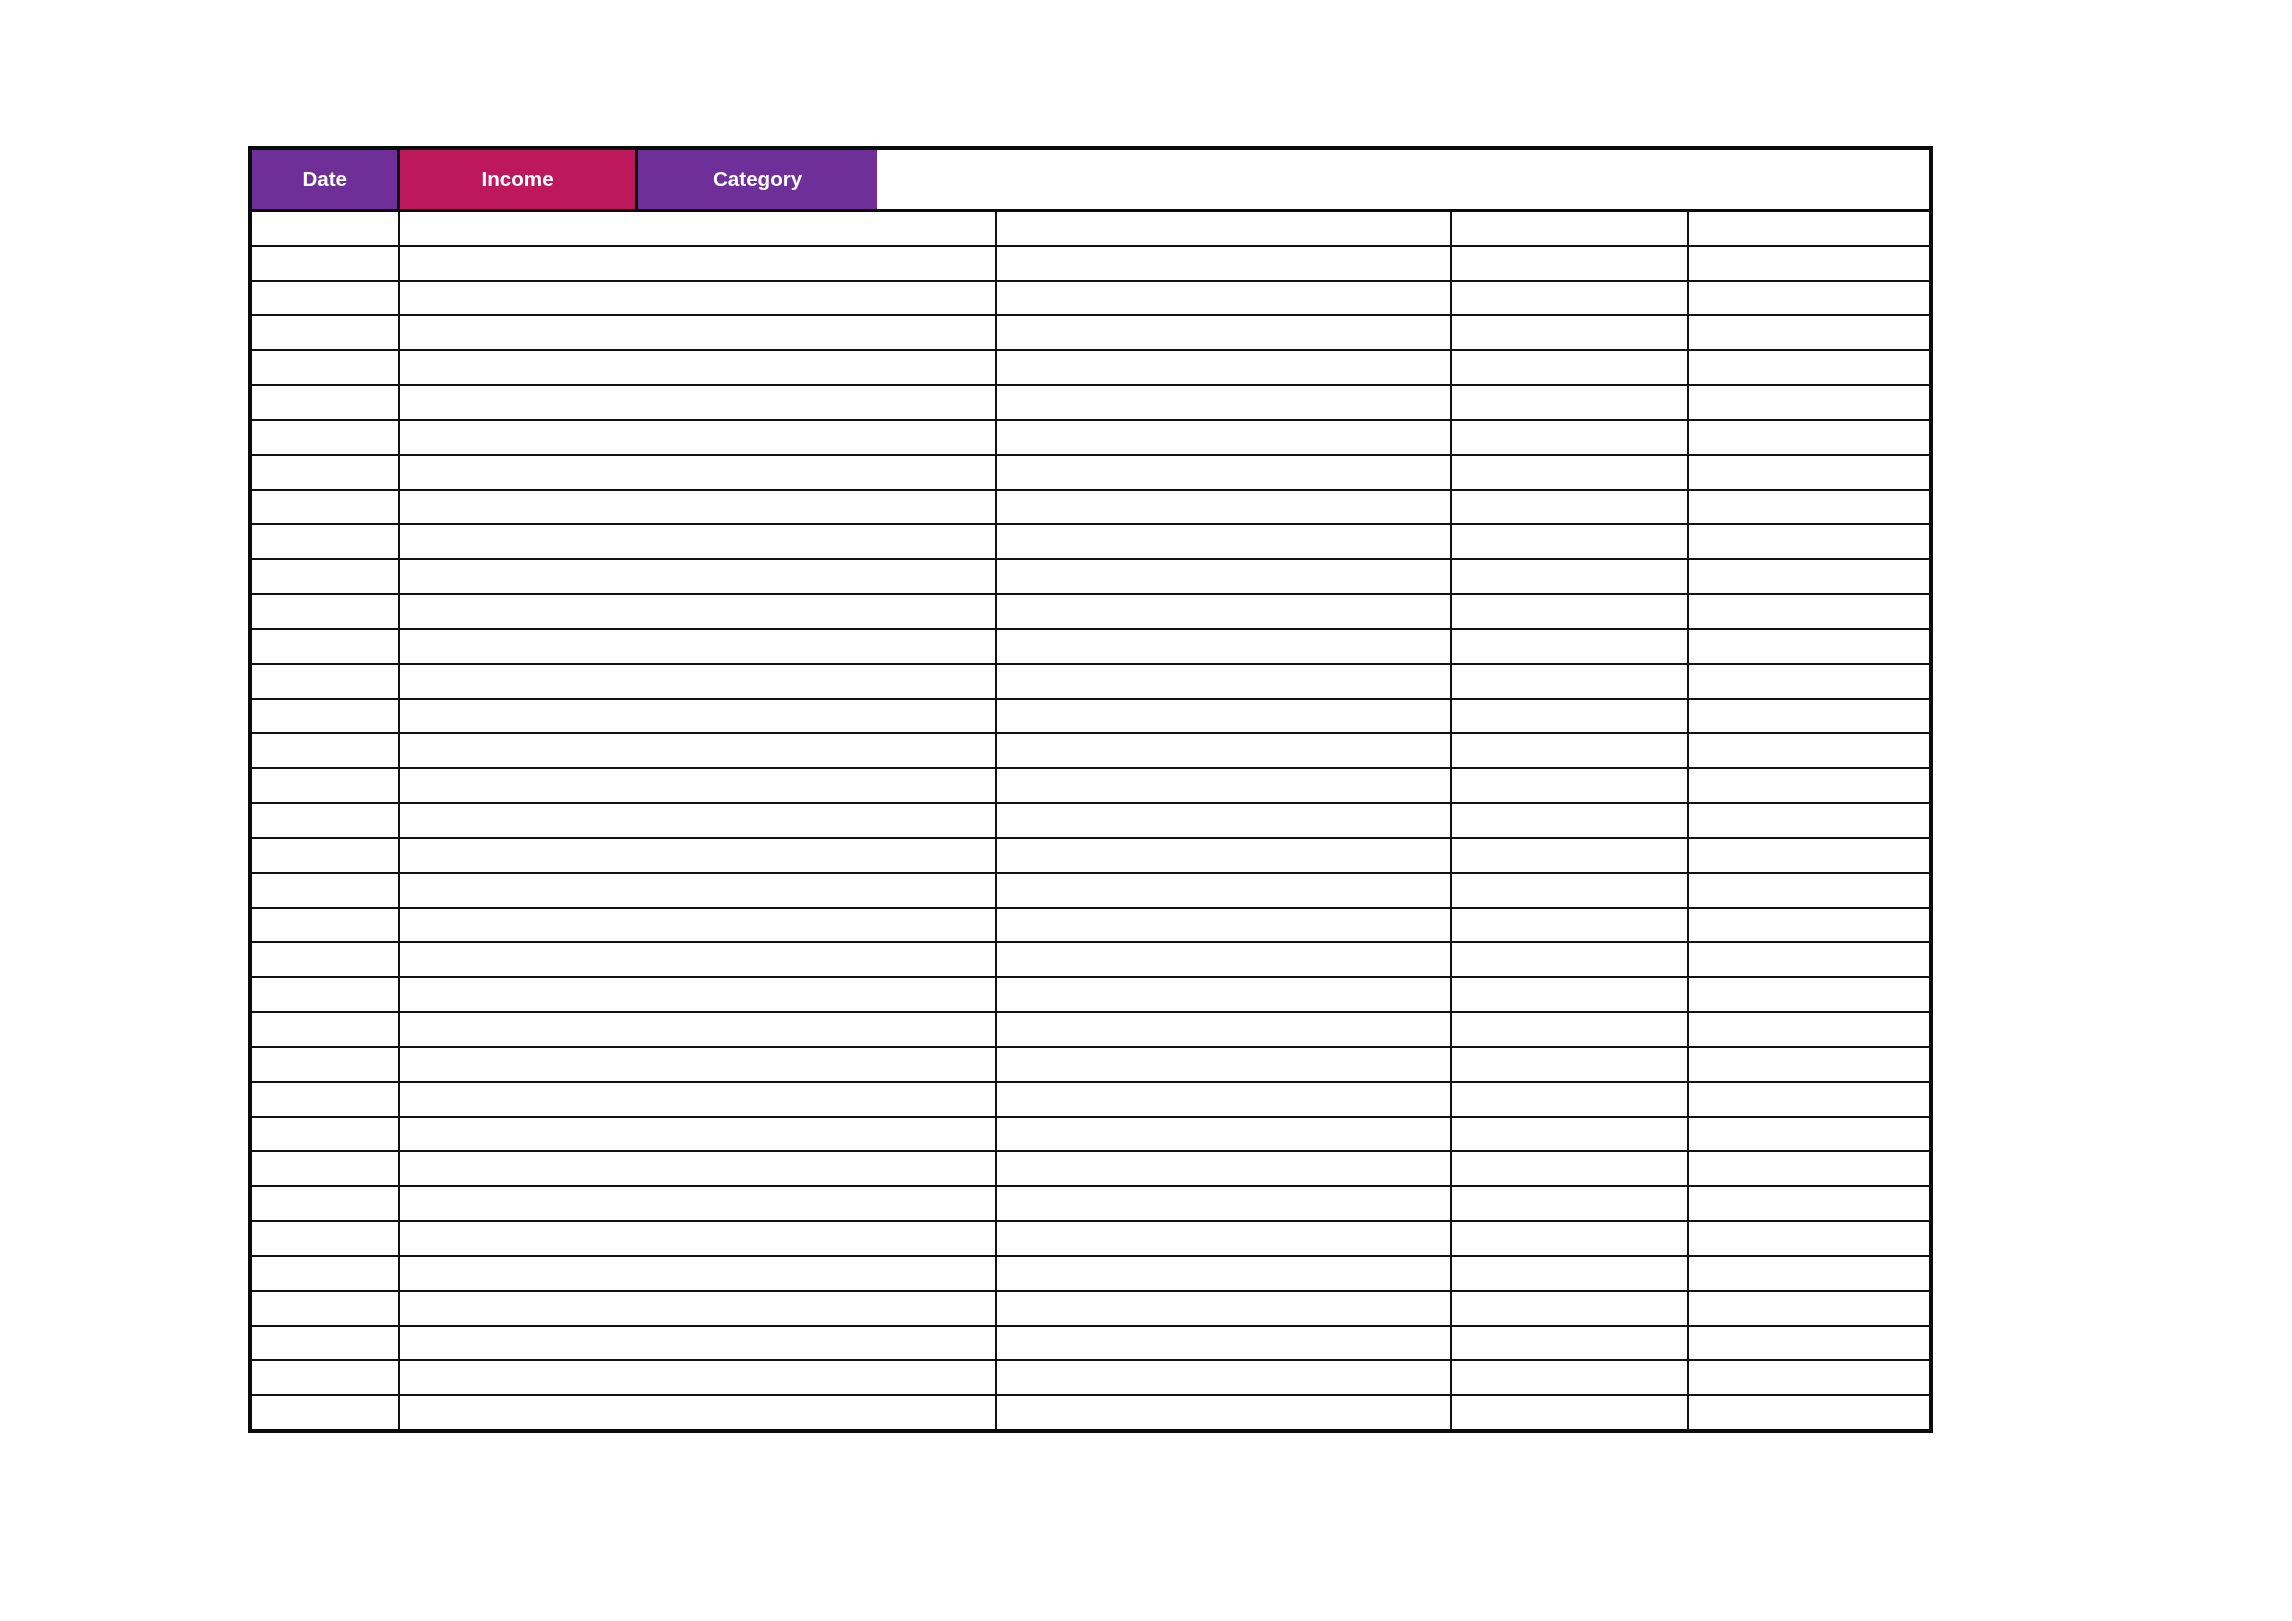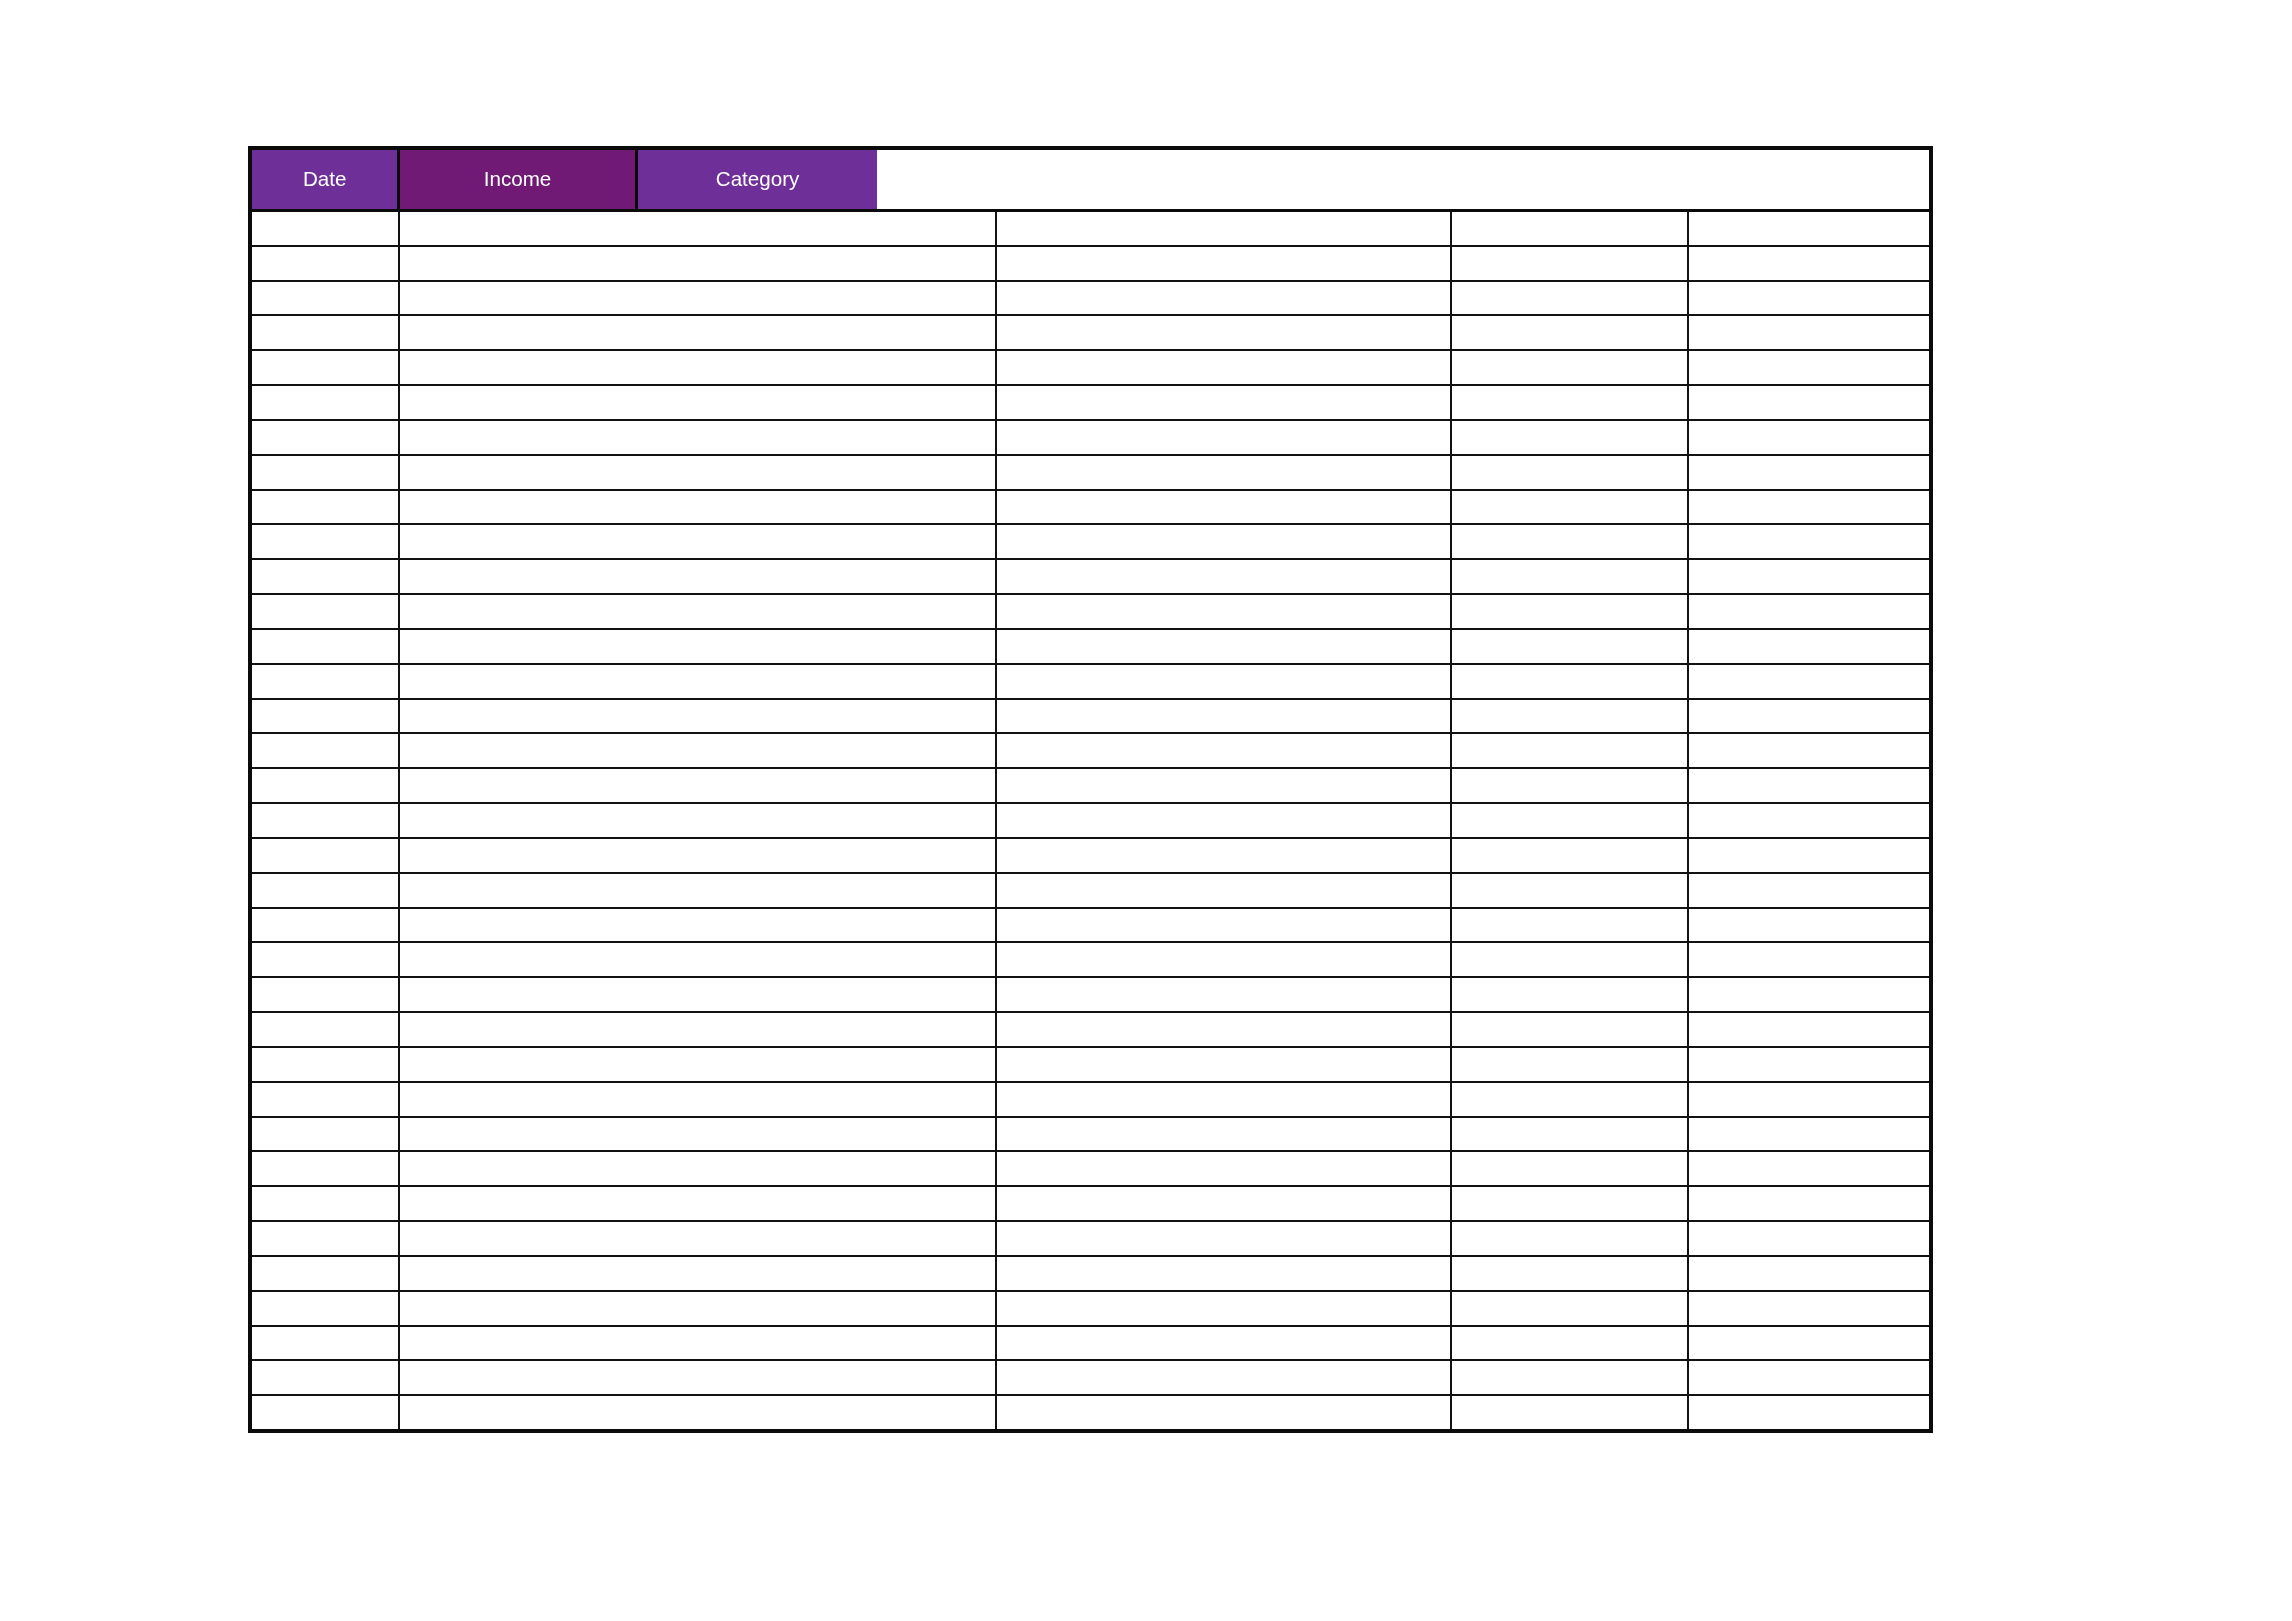--- a/index.html
+++ b/index.html
@@ -48,21 +48,21 @@
     display: flex;
     flex-direction: row;
     border-bottom: 3.9px solid #0b0b0b;
   }
   .header-cell {
     box-sizing: border-box;
     display: flex;
     align-items: center;
     justify-content: center;
     color: #ffffff;
-    font-weight: normal;
+    font-weight: bold;
     font-size: 20.6px;
     border-right: 3.9px solid #0b0b0b;
     text-align: left;
     line-height: 1.1;
   }
   .header-cell:last-child { border-right: none; }
   .table-body {
     flex: 1 1 auto;
     display: flex;
     flex-direction: column;
@@ -83,21 +83,21 @@
 </style>
 </head>
 <body>
 
 <div class="page">
   <div class="ledger">
 
 
     <div class="header-row" id="header-row">
         <div class="header-cell" style="flex: 0 0 8.85%; background: rgb(110, 47, 153); color: rgb(255, 255, 255);">Date</div>
-        <div class="header-cell" style="flex: 0 0 14.15%; background: #701a75; color: rgb(255, 255, 255);">Income</div>
+        <div class="header-cell" style="flex: 0 0 14.15%; background: #be185d; color: rgb(255, 255, 255);">Income</div>
         <div class="header-cell" style="flex: 0 0 14.3%; background: rgb(110, 47, 153); color: rgb(255, 255, 255);">Category</div>
       </div>
 
     <div class="table-body" id="table-body">
         <div class="table-row">
           <div class="ledger-cell" style="flex: 0 0 8.85%;"></div>
           <div class="ledger-cell" style="flex: 0 0 35.55%;"></div>
           <div class="ledger-cell" style="flex: 0 0 27.15%;"></div>
           <div class="ledger-cell" style="flex: 0 0 14.15%;"></div>
           <div class="ledger-cell" style="flex: 0 0 14.3%;"></div>

